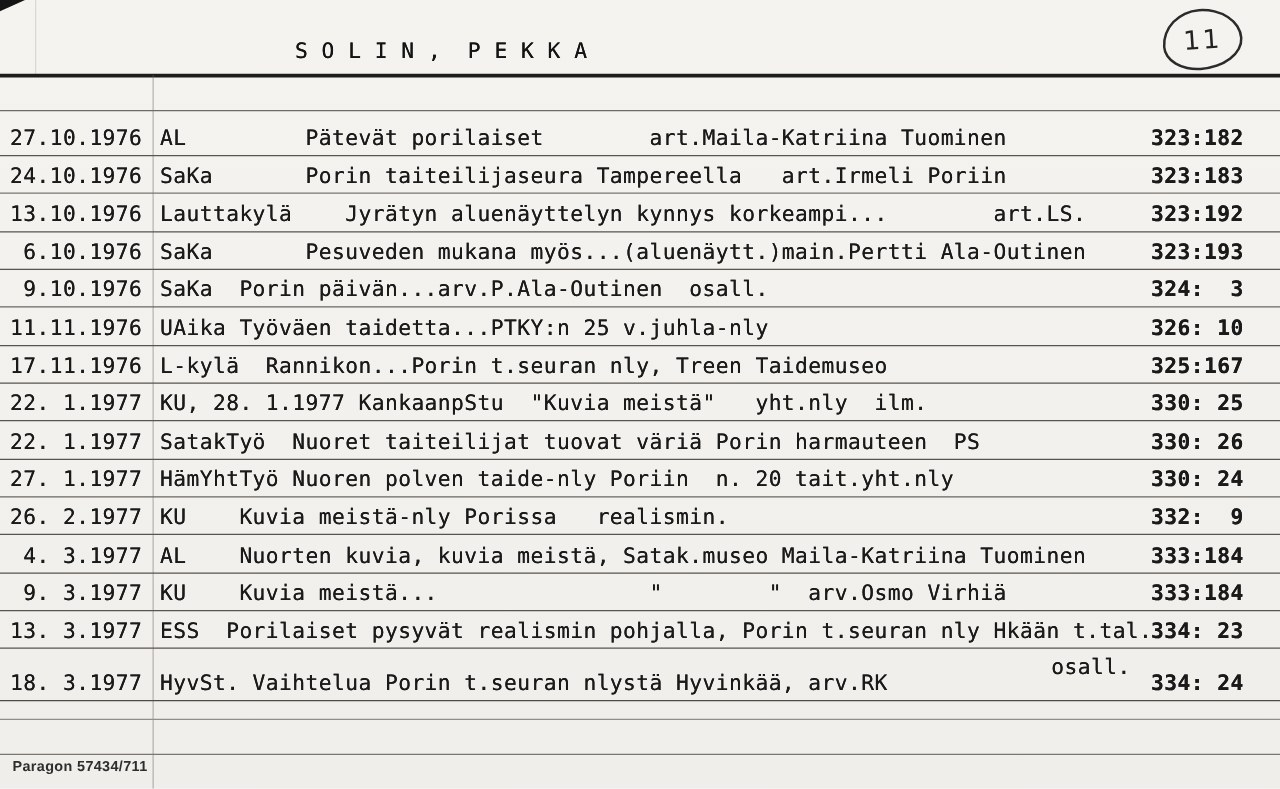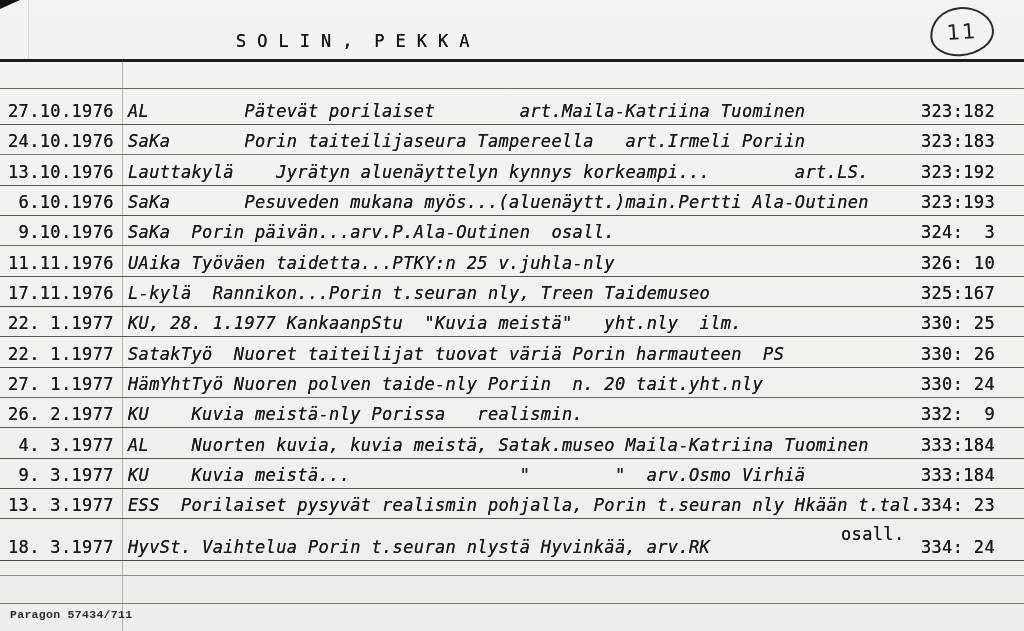--- a/index.html
+++ b/index.html
@@ -27,27 +27,27 @@
   
   .rows{position:absolute;left:0;top:89px;width:936px;}
   .row{position:relative;width:1024px;height:29.33px;border-bottom:1px solid #58544f;
         font-size:17px;letter-spacing:.35px;text-shadow:0 0 .4px #1a1a1a;}
   .row:nth-child(1){height:35px;}
   .row:nth-child(15){height:40.5px;border-bottom-color:#4e4a46;text-align:right;}
   .row:nth-child(2){border-bottom-color:#7a7672;}
   .row:nth-child(5){border-bottom-color:#6b6763;}
   .row:nth-child(10){border-bottom-color:#6b6763;}
   .date{position:absolute;left:8px;bottom:3px;white-space:pre;}
-  .body{position:absolute;left:128px;bottom:3px;white-space:pre;font-style:italic;}
-  .ref{position:absolute;right:29px;bottom:3px;white-space:pre;}
+  .body{position:absolute;left:128px;bottom:3px;white-space:pre;}
+  .ref{position:absolute;right:29px;bottom:3px;white-space:pre;font-weight:bold;}
   .super{position:absolute;left:841px;top:5px;white-space:pre;font-size:17px;}
   
   .bottom-line-1{position:absolute;left:0;top:575px;width:1024px;height:1px;background:#918d88;}
   .bottom-line-2{position:absolute;left:0;top:603px;width:1024px;height:1px;background:#7a7672;}
-  .imprint{position:absolute;left:10px;top:608px;font-family:Liberation Mono, monospace;
+  .imprint{position:absolute;left:10px;top:608px;font-family:Liberation Sans, sans-serif;
         font-size:11.5px;font-weight:600;letter-spacing:.3px;color:#2e2e2e;}
 </style>
 </head>
 <body>
 
 <div class="card">
   <div class="corner-mark"></div>
   <div class="crease"></div>
 
   <div class="page-circle">

